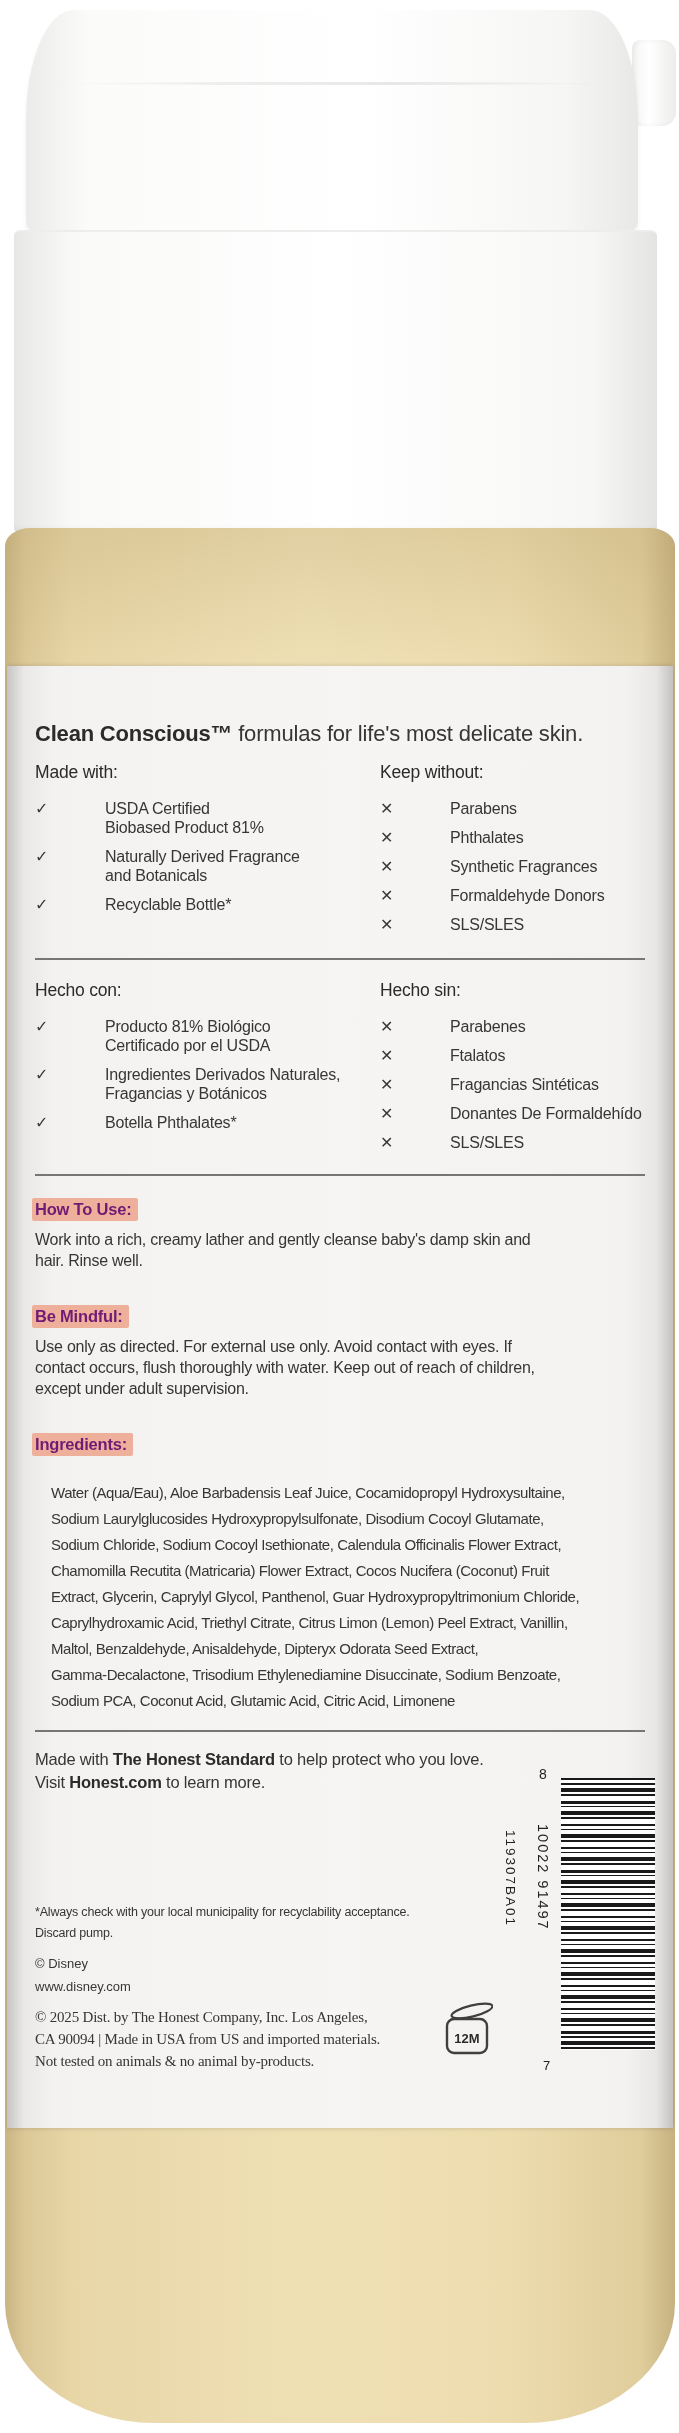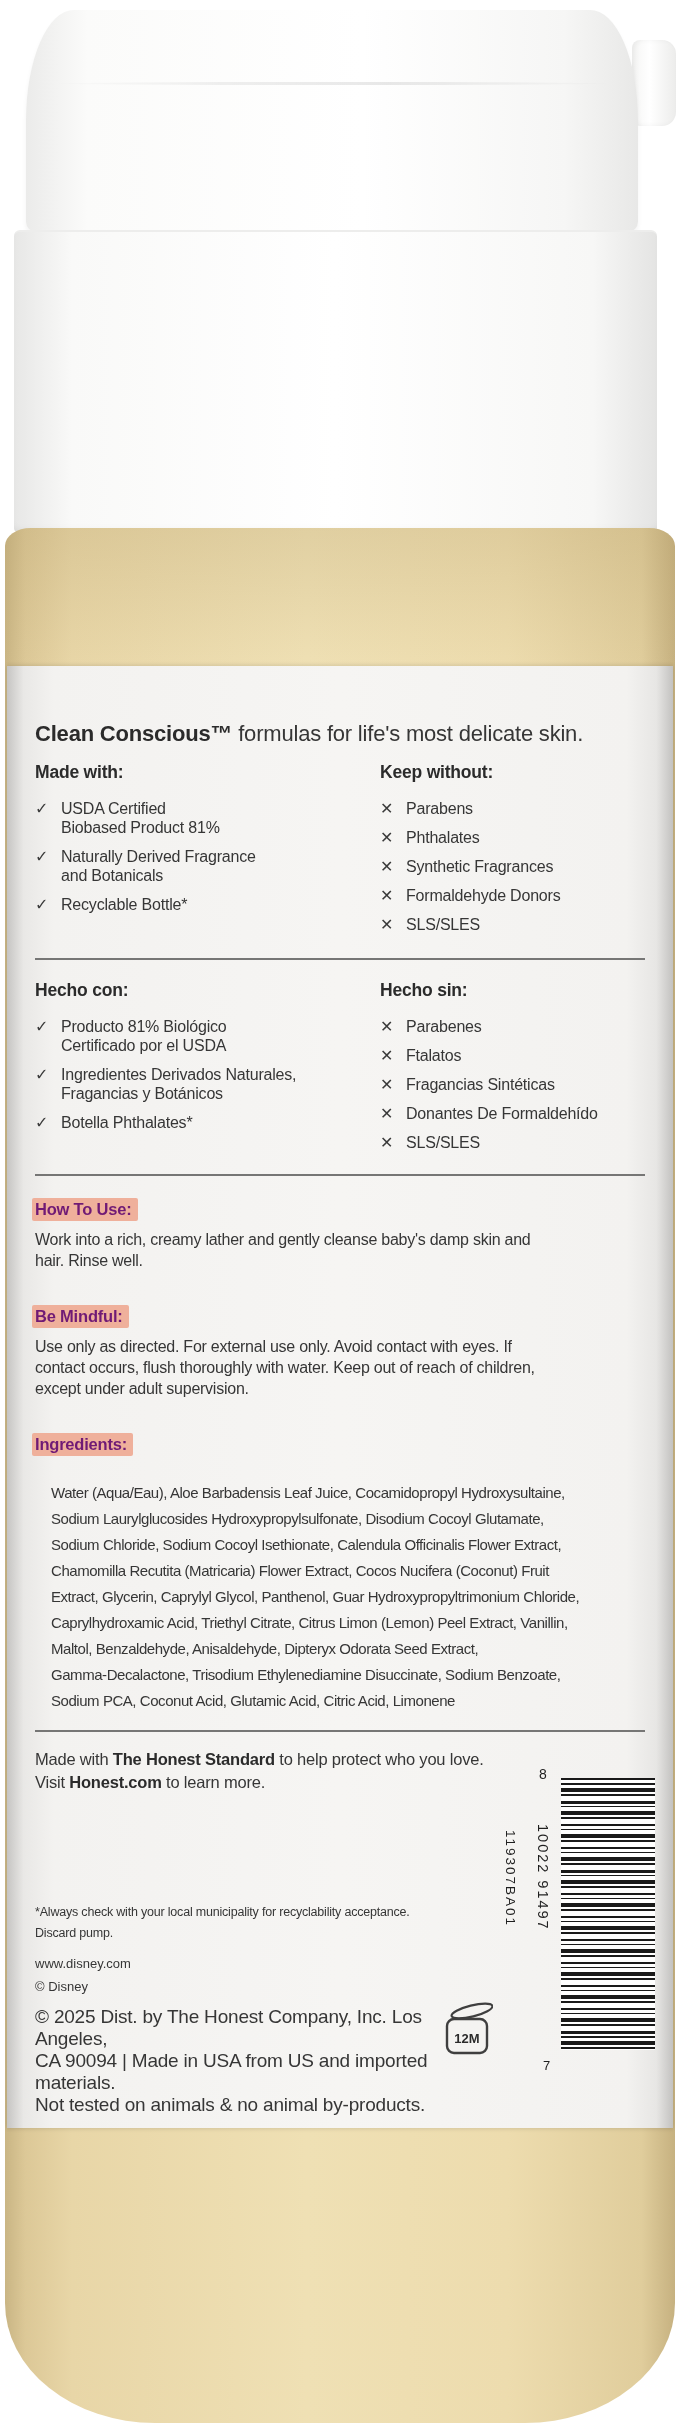--- a/index.html
+++ b/index.html
@@ -35,40 +35,40 @@
     background:linear-gradient(90deg,#c6c5c3 0%,#e9e8e6 2.5%,#f3f2f0 7%,#f6f5f3 50%,#f3f2f0 93%,#e7e6e4 97.5%,#c3c2c0 100%);
     box-shadow:0 -2px 3px rgba(0,0,0,.08),0 2px 3px rgba(0,0,0,.08);
     box-sizing:border-box;padding:56px 28px 0 28px;}
 
   .headline{font-size:22px;line-height:24px;margin:0 0 16px 0;letter-spacing:-.2px;white-space:nowrap;}
   .headline .b{font-weight:bold;color:#2b2b2b;}
 
   .cols{display:flex;}
   .col-left{width:345px;flex:0 0 345px;}
   .col-right{flex:1;}
-  .col-h{font-size:17.5px;font-weight:bold;color:#2b2b2b;margin:0 0 16px 0;letter-spacing:-.2px;}
+  .col-h{font-size:17.5px;font-weight:normal;color:#2b2b2b;margin:0 0 16px 0;letter-spacing:-.2px;}
   .row{display:flex;margin:0 0 10px 0;font-size:16px;line-height:19px;letter-spacing:-.2px;}
   .mark{width:26px;flex:0 0 26px;font-size:16px;color:#3a3a3a;}
-  .item-text{white-space:pre-line;}
+  .item-text{white-space:pre-line;margin-left:44px;}
 
   .divider{border:none;border-top:2px solid #767675;margin:14px 0 20px 0;}
   .divider.es{margin:12px 0 22px 0;}
   .divider.ing{margin:16px 0 16px 0;}
 
   .sec-h{display:inline-block;font-size:16.5px;font-weight:bold;color:#701a75;
     background:#efb09b;padding:2px 6px 2px 3px;border-radius:2px;margin:0 0 8px -3px;letter-spacing:-.2px;}
   .sec-body{font-size:16px;line-height:21px;margin:0 0 34px 0;white-space:pre-line;letter-spacing:-.25px;}
   .sec-body.ing{font-size:15px;line-height:26px;margin:16px;letter-spacing:-.45px;}
 
   .standard{font-size:16.5px;line-height:23px;max-width:450px;margin:0 0 108px 0;letter-spacing:-.2px;}
   .standard .b{font-weight:bold;color:#2b2b2b;}
 
   .fineprint{font-size:12.5px;line-height:21px;max-width:440px;margin:0 0 8px 0;white-space:pre-line;letter-spacing:-.2px;}
   .disney{font-size:13px;line-height:23px;margin:0;}
-  .dist{font-size:19px;line-height:22px;max-width:440px;margin:8px 0 8px 0;white-space:pre-line;letter-spacing:-.2px;}
+  .dist{font-size:15px;line-height:22px;max-width:440px;margin:8px 0 8px 0;white-space:pre-line;letter-spacing:-.2px;font-family:Liberation Serif, serif;}
   .lotcode{font-size:13.5px;line-height:22px;margin:0;letter-spacing:.2px;}
 
   
   .barcode{position:absolute;top:1102px;right:14px;width:136px;height:312px;}
   .bars{position:absolute;top:10px;right:4px;width:94px;height:272px;background:
     repeating-linear-gradient(to bottom,
       #1a1a1a 0px,#1a1a1a 2.5px,#ffffff 2.5px,#ffffff 5px,
       #1a1a1a 5px,#1a1a1a 6.5px,#ffffff 6.5px,#ffffff 10px,
       #1a1a1a 10px,#1a1a1a 14.5px,#ffffff 14.5px,#ffffff 16px,
       #1a1a1a 16px,#1a1a1a 18px,#ffffff 18px,#ffffff 23px);}
@@ -213,22 +213,22 @@
 Sodium PCA, Coconut Acid, Glutamic Acid, Citric Acid, Limonene</p>
 
       <hr class="divider ing">
 
       
       <p class="standard"><span>Made with </span><span class="b">The Honest Standard</span><span> to help protect who you love. Visit </span><span class="b">Honest.com</span><span> to learn more.</span></p>
 
       
       <p class="fineprint">*Always check with your local municipality for recyclability acceptance.
 Discard pump.</p>
+      <p class="disney">© Disney</p>
       <p class="disney">www.disney.com</p>
-      <p class="disney">© Disney</p>
       <p class="dist">© 2025 Dist. by The Honest Company, Inc. Los Angeles,
 CA 90094 | Made in USA from US and imported materials.
 Not tested on animals &amp; no animal by-products.</p>
 
       
       <div class="barcode">
         <span class="bc-num bc-sys">8</span>
         <div class="bars"></div>
         <span class="bc-num bc-main">10022 91497</span>
         <span class="bc-num bc-check">7</span>

